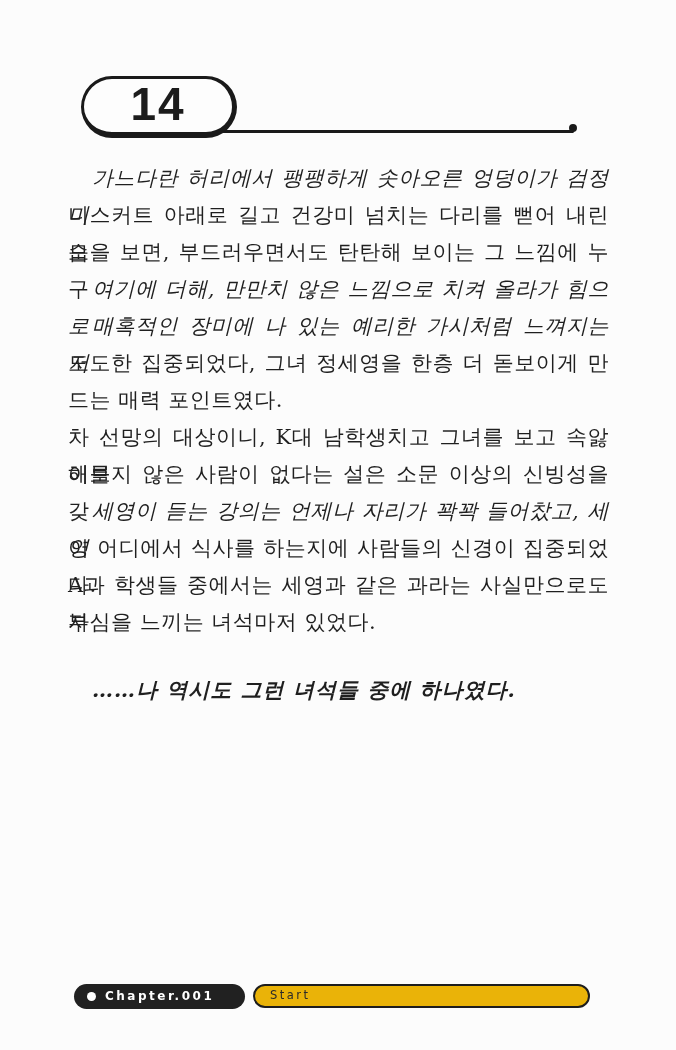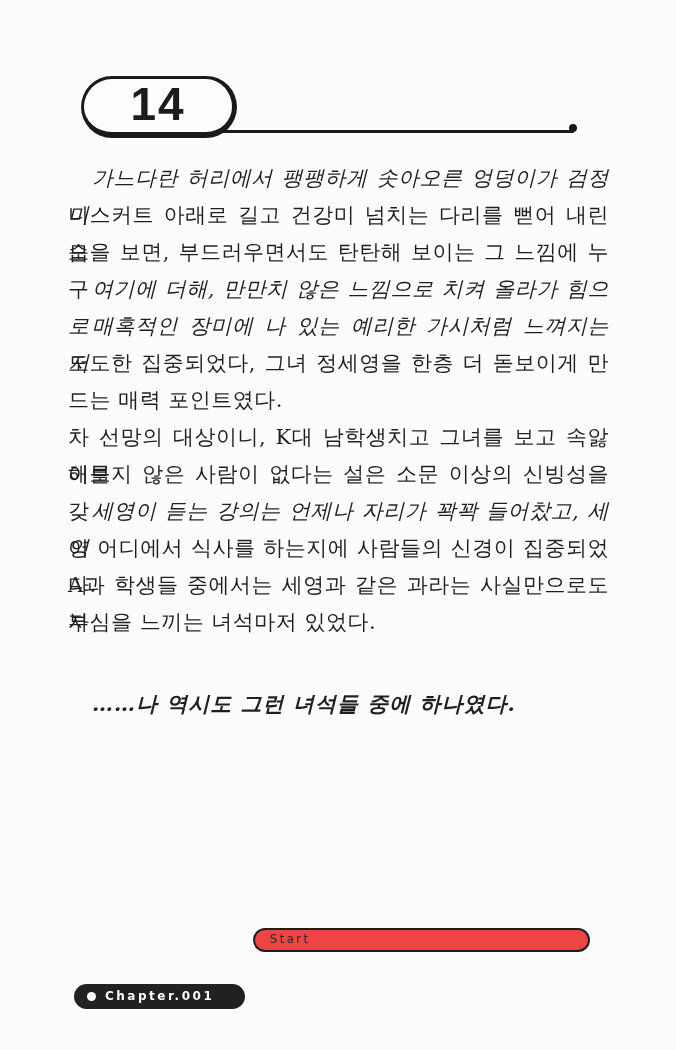--- a/index.html
+++ b/index.html
@@ -75,21 +75,21 @@
     color: #1f1f1f;
     letter-spacing: 0.5px;
     white-space: normal;
     overflow: visible;
   }
   .line.justify {
     text-align: justify;
     text-align-last: justify;
   }
   .line.indent { text-indent: 24px; font-style: italic; }
-  .line.bold { font-weight: 700; letter-spacing: 1px; margin-top: 14px; }
+  .line.bold { font-weight: 700; letter-spacing: 1px; }
   .line.spacer { height: 30px; }
 
   
   .chapter-tag {
     position: absolute;
     left: 74px;
     top: 984px;
     width: 171px;
     height: 25px;
     background: #212121;
@@ -110,24 +110,24 @@
     font-family: "DejaVu Sans", sans-serif;
     font-weight: 700;
     font-size: 12px;
     letter-spacing: 2.5px;
     color: #ffffff;
     transform: translateY(-1px);
   }
   .start-tag {
     position: absolute;
     left: 253px;
-    top: 928px;
+    top: 984px;
     width: 337px;
     height: 24px;
-    background: #ef4444;
+    background: #eab308;
     border: 2px solid #1d1d1d;
     border-radius: 13px;
     display: flex;
     align-items: center;
     padding-left: 15px;
   }
   .start-tag .tag-label {
     font-family: "DejaVu Sans", sans-serif;
     font-size: 11.5px;
     letter-spacing: 2.5px;

